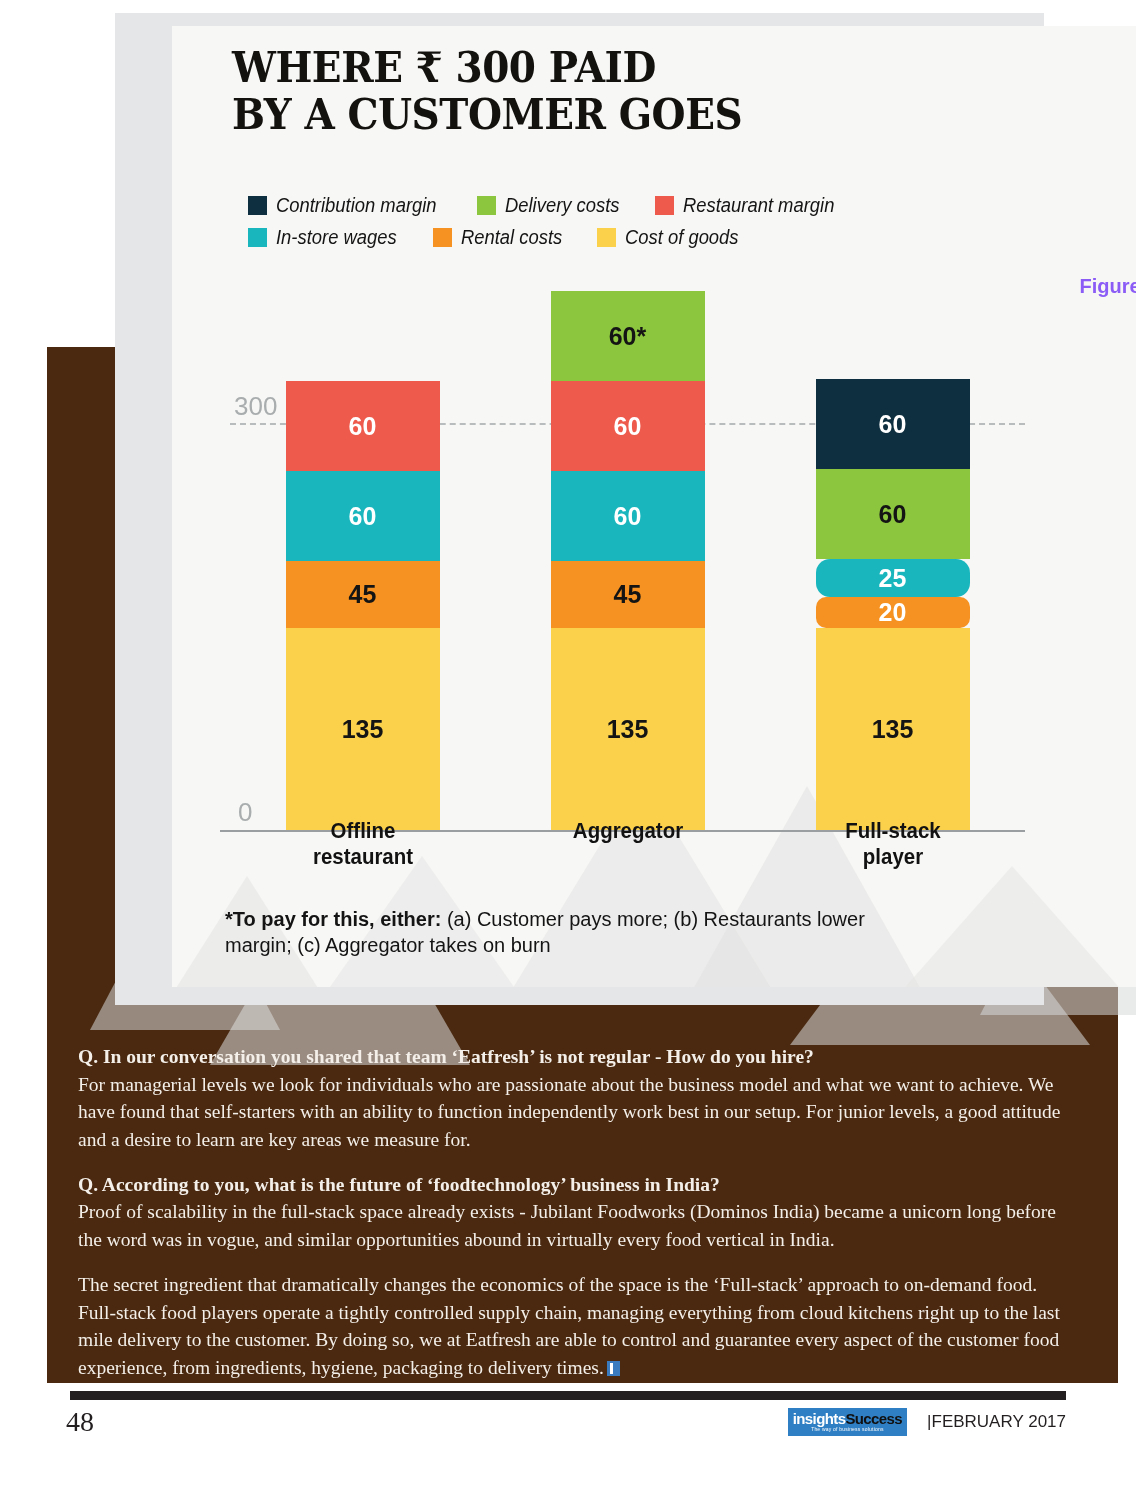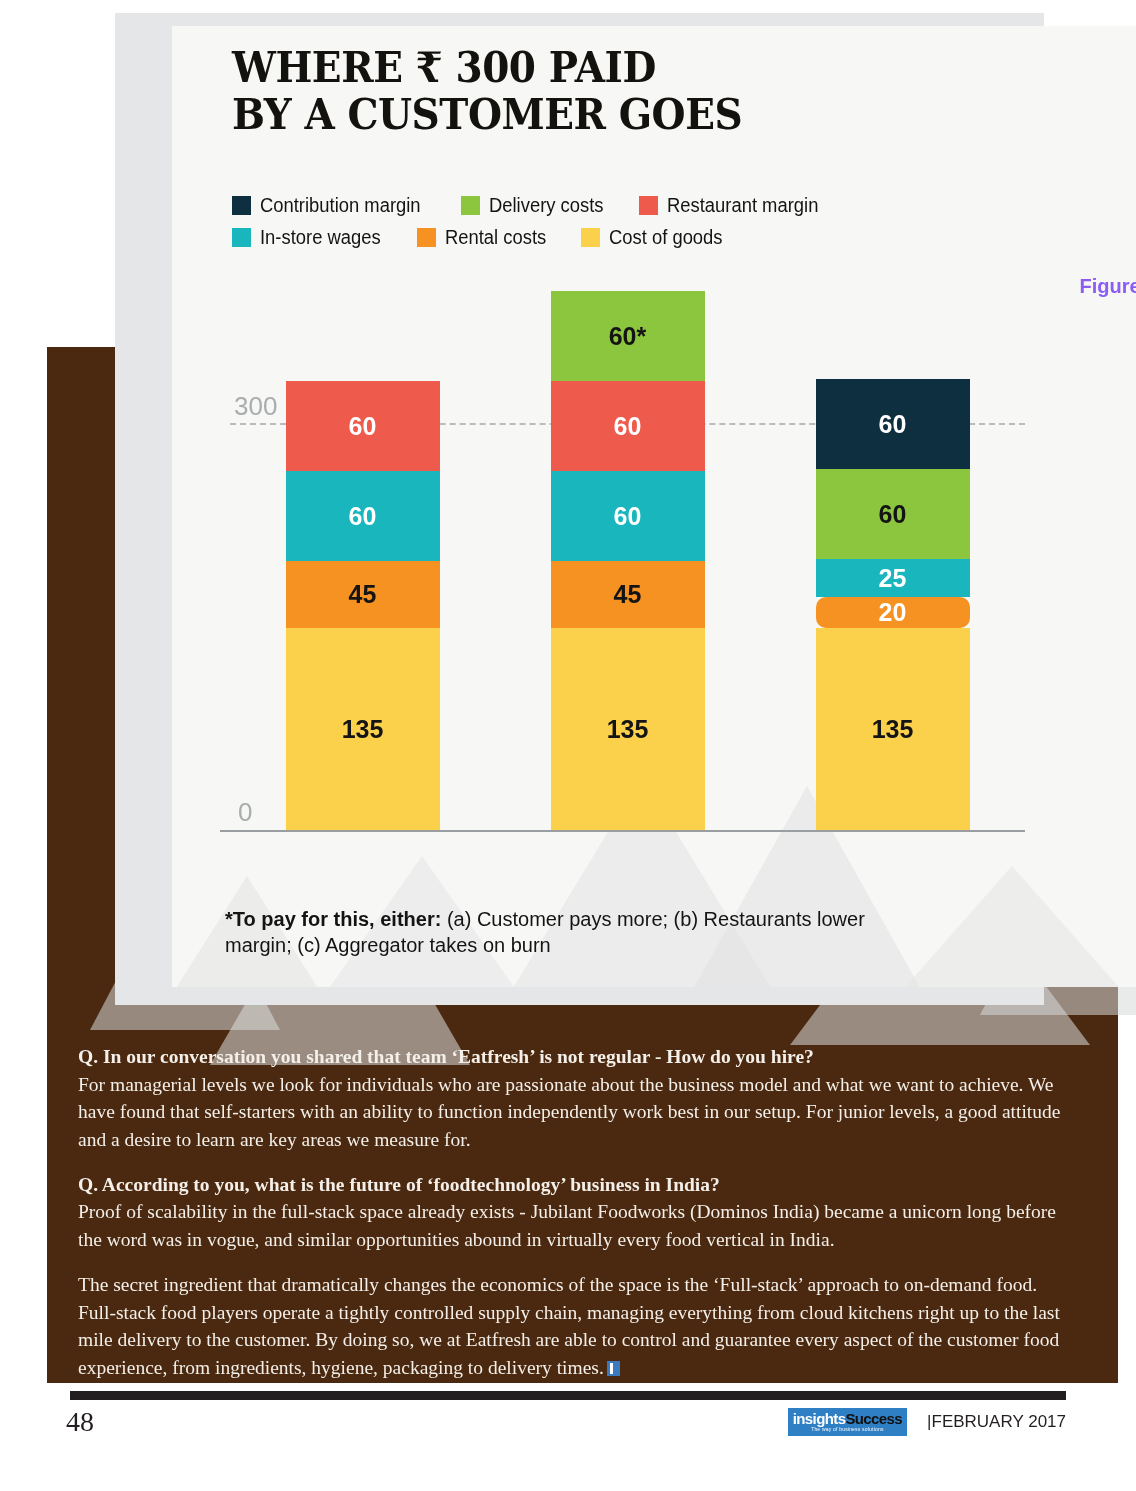--- a/index.html
+++ b/index.html
@@ -34,21 +34,21 @@
   .fig-title{
     position:absolute;left:60px;top:18px;width:760px;
     font-family:"DejaVu Serif","Liberation Serif",serif;
     font-weight:700;color:#14120f;
     font-size:42px;line-height:1.12;letter-spacing:-0.5px;
     transform:scaleX(.93);transform-origin:left top;
   }
   .fig-title span{display:block;}
 
   
-  .legend{position:absolute;left:60px;top:168px;width:790px;}
+  .legend{position:absolute;left:76px;top:168px;width:790px;font-style:italic;}
   .legend-row{display:flex;align-items:center;margin-bottom:9px;}
   .legend-item{display:flex;align-items:center;margin-right:26px;}
   .sw{width:19px;height:19px;display:inline-block;margin-right:9px;flex:none;}
   .legend-label{
     font-size:20px;color:#141414;font-weight:400;
     font-family:"Liberation Sans",sans-serif;
     transform:scaleX(.92);transform-origin:left center;white-space:nowrap;
   }
   .figures-note{
     position:absolute;right:36px;top:246px;
@@ -227,26 +227,31 @@
         <div class="seg" style="height:90px;background:#8cc63e;color:#141414;">60*</div>
         <div class="seg" style="height:90px;background:#ee5a4c;color:#ffffff;">60</div>
         <div class="seg" style="height:90px;background:#19b6be;color:#ffffff;">60</div>
         <div class="seg" style="height:67px;background:#f59221;color:#141414;">45</div>
         <div class="seg" style="height:202px;background:#fbd14b;color:#141414;">135</div>
       </div>
 
       <div class="barcol">
         <div class="seg" style="height:90px;background:#0d2f3f;color:#ffffff;">60</div>
         <div class="seg" style="height:90px;background:#8cc63e;color:#141414;">60</div>
-        <div class="seg" style="height:38px;background:#19b6be;color:#ffffff;">25</div>
+        <div class="seg" style="height:38px;background:#19b6be;color:#ffffff;border-radius:14px;">25</div>
         <div class="seg" style="height:31px;background:#f59221;color:#ffffff;border-radius:10px;">20</div>
         <div class="seg" style="height:202px;background:#fbd14b;color:#141414;">135</div>
       </div>
     </div>
 
+    <div class="xlabels">
+      <div class="xlab">Offline restaurant</div>
+      <div class="xlab">Aggregator</div>
+      <div class="xlab">Full-stack player</div>
+    </div>
   </div>
 
   <div class="footnote">
     <b>*To pay for this, either:</b><span> (a) Customer pays more; (b) Restaurants lower margin; (c) Aggregator takes on burn</span>
   </div>
 </div>
 
 <div class="copy">
   <p class="q">Q. In our conversation you shared that team ‘Eatfresh’ is not regular - How do you hire?</p>
   <p>For managerial levels we look for individuals who are passionate about the business model and what we want to achieve. We have found that self-starters with an ability to function independently work best in our setup. For junior levels, a good attitude and a desire to learn are key areas we measure for.</p>

